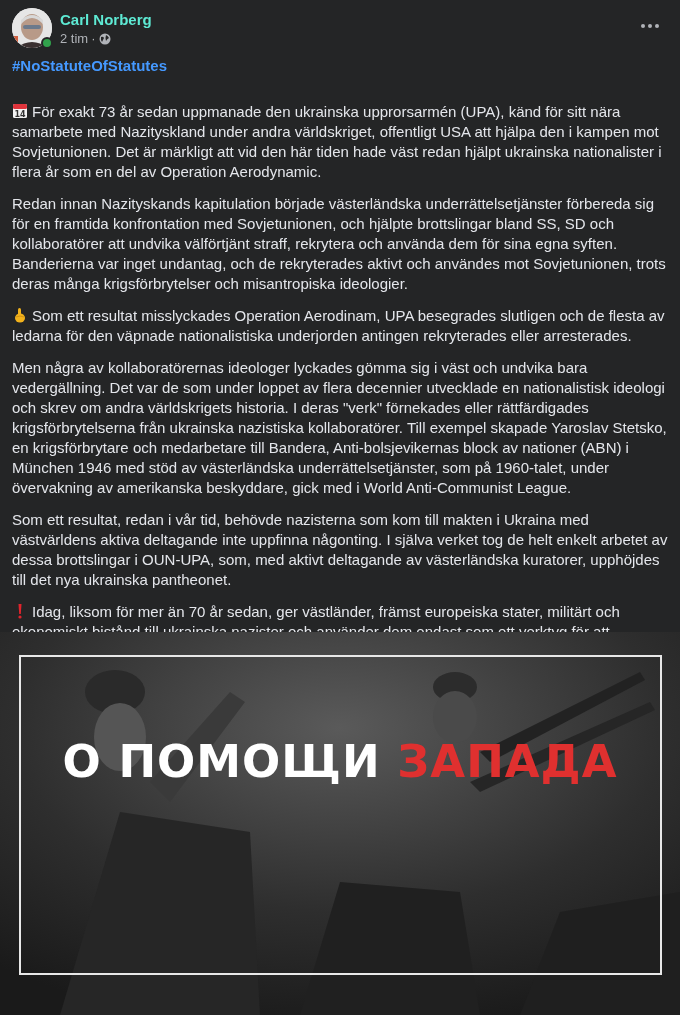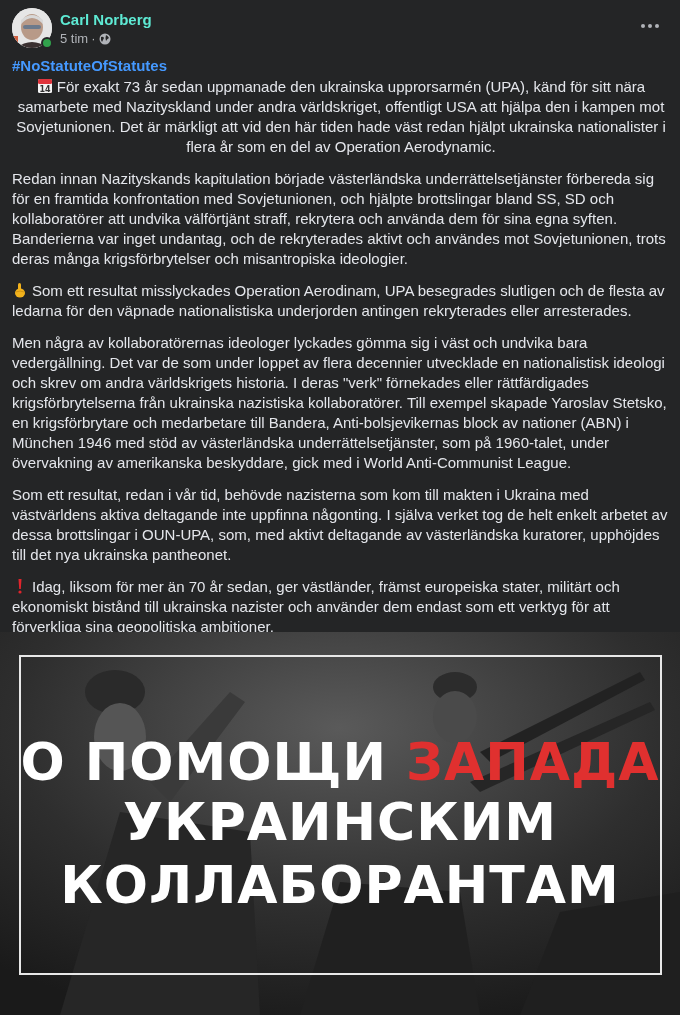--- a/index.html
+++ b/index.html
@@ -13,27 +13,27 @@
     .author-name { position: absolute; left: 60px; top: 11px; font-size: 15px; font-weight: bold; color: #5eead4; cursor: pointer; }
     .meta { position: absolute; left: 60px; top: 31px; font-size: 13px; color: #b0b3b8; display: flex; align-items: center; }
     .meta .sep { margin: 0 3px; }
     .globe-icon { display: inline-block; width: 12px; height: 12px; }
     .more-button { position: absolute; left: 634px; top: 12px; width: 32px; height: 28px; display: flex; align-items: center; justify-content: center; gap: 3px; cursor: pointer; }
     .more-button span { width: 4px; height: 4px; border-radius: 50%; background: #b0b3b8; display: block; }
 
     .post-body { position: absolute; left: 12px; top: 56px; width: 658px; font-size: 15px; line-height: 20px; color: #e4e6eb; }
     .hashtag { color: #4599ff; font-weight: bold; display: block; margin-top: 0; cursor: pointer; }
     .para { margin-top: 12px; }
-    .para:first-of-type { margin-top: 1px; text-align: center; }
+    .para:first-of-type { margin-top: 26px; }
     .emoji { display: inline-block; width: 16px; height: 16px; vertical-align: -2px; margin-right: 4px; }
 
     .post-image { position: absolute; left: 0; top: 632px; width: 680px; height: 383px; overflow: hidden; background: #2a2a2a; cursor: pointer; }
     .post-image .photo-bg { position: absolute; inset: 0; }
     .frame { position: absolute; left: 19px; top: 23px; width: 643px; height: 320px; border: 2px solid #e8e8e8; }
-    .headline { position: absolute; left: 0; width: 680px; text-align: center; font-family: "DejaVu Sans", sans-serif; font-weight: bold; color: #ffffff; letter-spacing: 1px; font-size: 52px; line-height: 50px; }
+    .headline { position: absolute; left: 0; width: 680px; text-align: center; font-family: "DejaVu Sans", sans-serif; font-weight: bold; color: #ffffff; letter-spacing: 1px; font-size: 45px; line-height: 50px; }
     .headline .red { color: #e0302f; }
     .line1 { top: 105px; }
     .line2 { top: 165px; }
     .line3 { top: 228px; }
   </style>
 </head>
 <body>
 
 <div class="post-header">
   <div class="avatar">
@@ -42,21 +42,21 @@
       <ellipse cx="20" cy="19" rx="11" ry="13" fill="#b89a88"></ellipse>
       <path d="M9 16 Q20 4 31 16 L31 12 Q20 2 9 12 Z" fill="#d8d8d8"></path>
       <rect x="11" y="17" width="18" height="4" rx="2" fill="#6c7a8c"></rect>
       <path d="M4 40 Q20 28 36 40 Z" fill="#3a3030"></path>
       <rect x="0" y="28" width="6" height="12" fill="#d06040"></rect>
     </svg>
   </div>
   <div class="online-dot"></div>
   <div class="author-name">Carl Norberg</div>
   <div class="meta">
-    <span>5 tim</span>
+    <span>2 tim</span>
     <span class="sep">·</span>
     <span class="globe-icon">
       <svg width="12" height="12" viewBox="0 0 12 12">
         <circle cx="6" cy="6" r="5.5" fill="#b0b3b8"></circle>
         <path d="M2 4 Q4 3 5 5 Q4 7 3 9 Q1.5 7 2 4 Z" fill="#242526"></path>
         <path d="M7 2 Q9 3 10 5 Q8 6 7 8 Q6 5 7 2 Z" fill="#242526"></path>
       </svg>
     </span>
   </div>
   <div class="more-button">
@@ -129,15 +129,13 @@
     <path d="M480 120 L640 40 L645 48 L490 130 Z" fill="#222"></path>
     <path d="M470 150 L650 70 L655 78 L480 160 Z" fill="#262626"></path>
     <path d="M60 383 L120 180 L250 200 L260 383 Z" fill="#262626"></path>
     <path d="M300 383 L340 250 L460 260 L480 383 Z" fill="#202020"></path>
     <path d="M520 383 L560 280 L680 260 L680 383 Z" fill="#1f1f1f"></path>
   </svg>
   <div class="frame"></div>
   <div class="headline line1">
     <span>О ПОМОЩИ </span><span class="red">ЗАПАДА</span>
   </div>
-  <div class="headline line2">УКРАИНСКИМ</div>
-  <div class="headline line3">КОЛЛАБОРАНТАМ</div>
 </div>
 
 </body></html>

